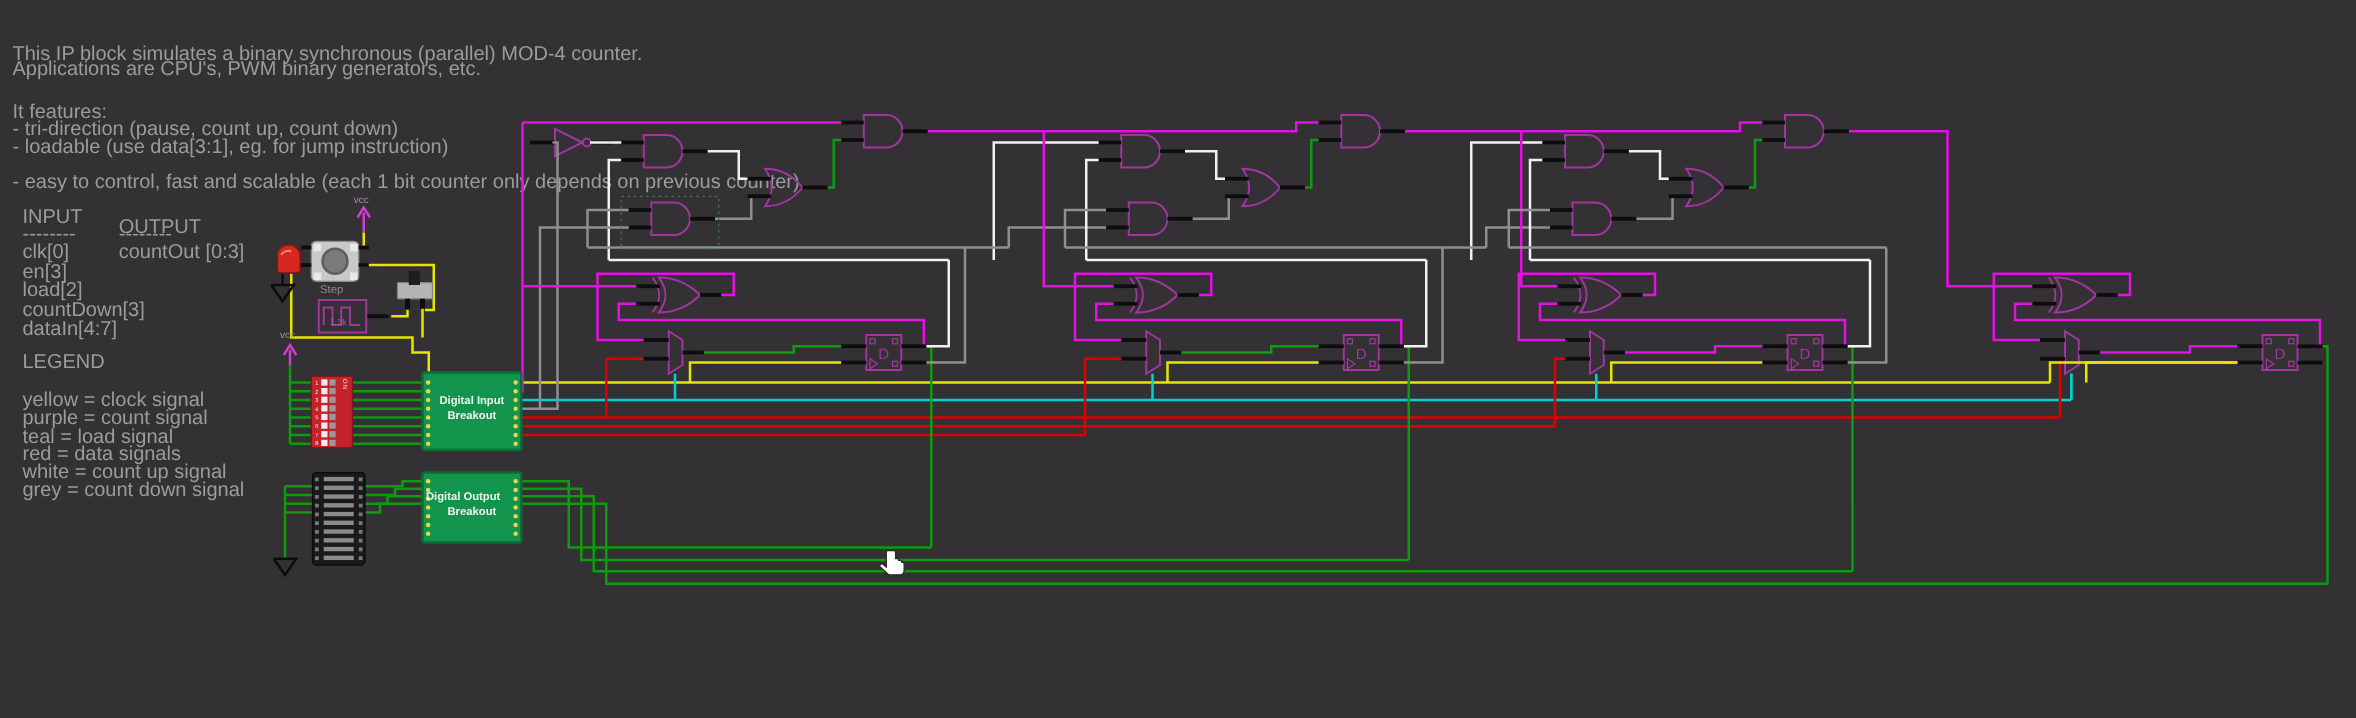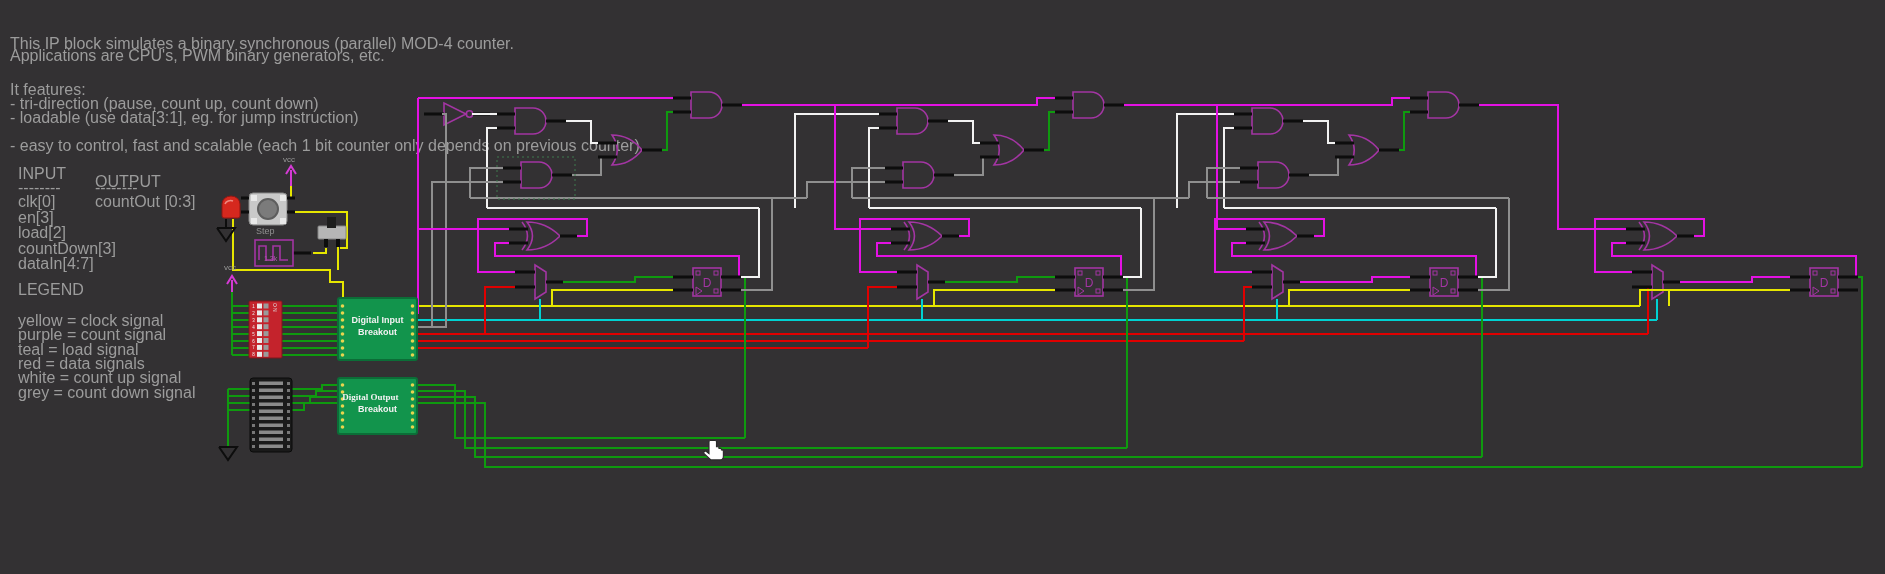--- a/index.html
+++ b/index.html
@@ -409,15 +409,15 @@
     </svg>
 
   <div class="vcc" style="left:283px;top:155px;">vcc</div>
   <div class="vcc" style="left:224px;top:263px;">vcc</div>
   <div class="tiny" style="left:256px;top:226px;">Step</div>
   <div class="clk-lbl" style="left:264px;top:255px;">1.3k</div>
   <div class="on-lbl" style="left:272px;top:303px;">ON</div>
 
   <div class="comp-lbl" style="left:338px;top:315px;width:79px;">Digital Input</div>
   <div class="comp-lbl" style="left:338px;top:327px;width:79px;">Breakout</div>
-  <div class="comp-lbl" style="left:338px;top:392px;width:65px;font-family:Liberation Serif, serif;">Digital Output</div>
+  <div class="comp-lbl" style="left:338px;top:392px;width:65px;">Digital Output</div>
   <div class="comp-lbl" style="left:338px;top:404px;width:79px;">Breakout</div>
 </div>
 
 </body></html>

